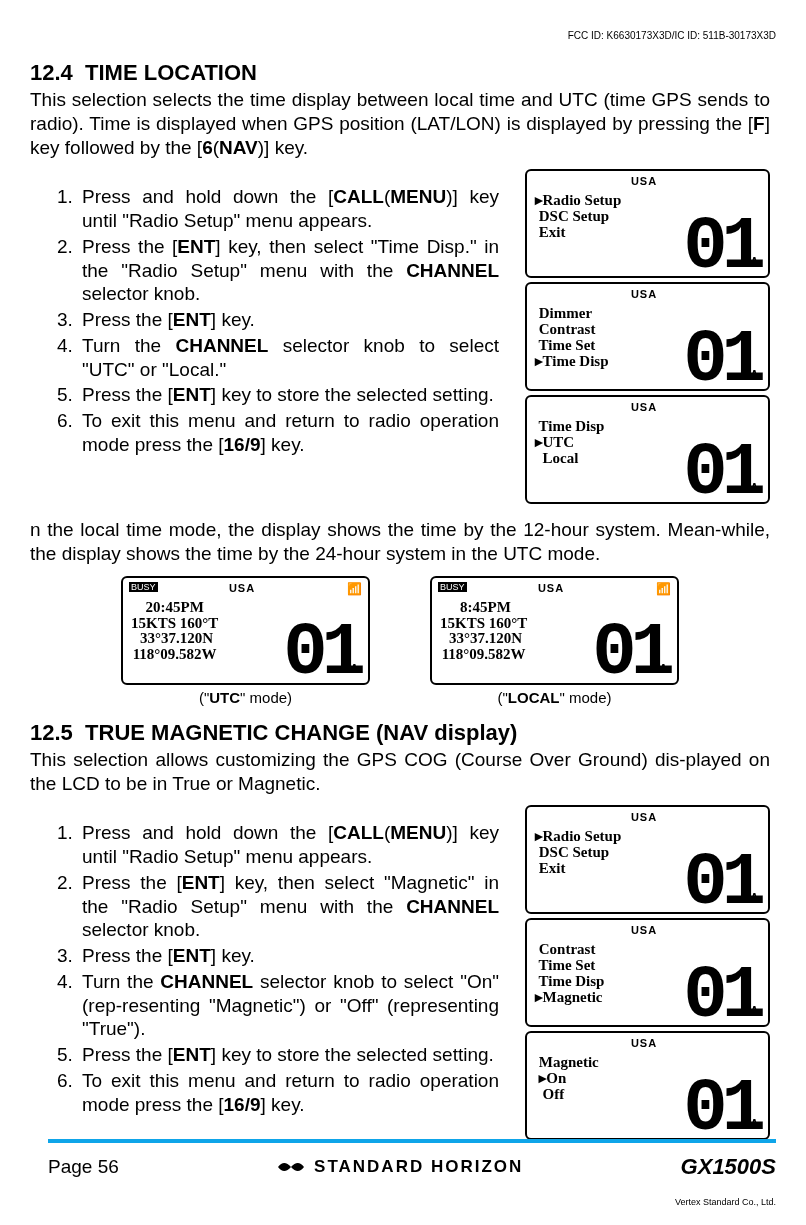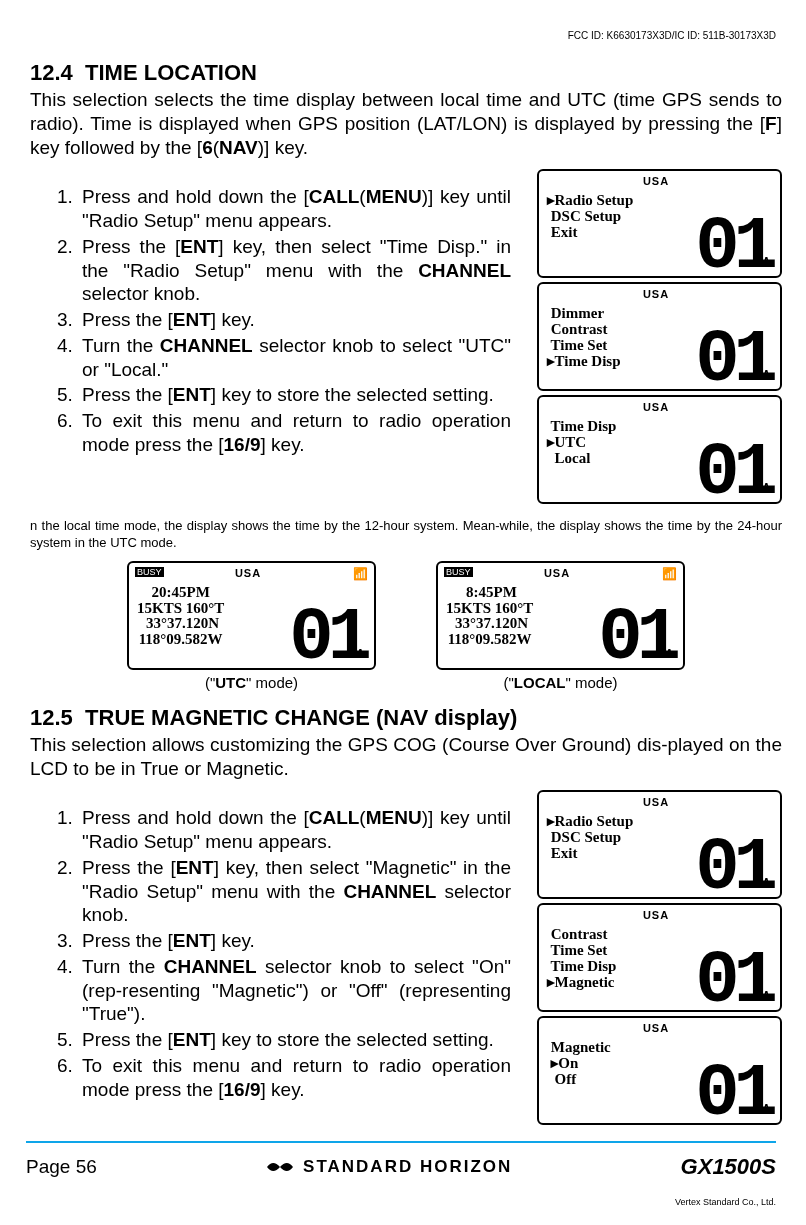--- a/index.html
+++ b/index.html
@@ -1,38 +1,38 @@
 <!DOCTYPE html>
 <html><head>
 <meta charset="utf-8">
 <style>
   html,body{margin:0;padding:0;background:#fff;color:#000;font-family:Arial,Helvetica,sans-serif;}
-  .page{width:806px;height:1225px;position:relative;box-sizing:border-box;padding:60px 24px 0 30px;}
+  .page{width:806px;height:1225px;position:relative;box-sizing:border-box;padding:60px 36px 0 30px;}
   .fcc{position:absolute;top:30px;right:30px;font-size:10px;}
   .sect-title{font-size:22px;font-weight:bold;margin:0 0 2px 0;font-family:Arial,Helvetica,sans-serif;}
   .intro{font-size:19px;line-height:1.25;margin:0 0 10px 0;text-align:justify;}
   .intro b, .ol b{font-weight:bold;}
   .cols{display:flex;align-items:flex-start;gap:10px;}
   .ol{font-size:19px;line-height:1.25;padding-left:32px;margin:16px;flex:1;text-align:justify;}
   .ol li{padding-left:4px;margin-bottom:2px;}
   .lcd-col{width:245px;flex:0 0 245px;}
   .lcd{border:2px solid #000;border-radius:6px;height:105px;margin-bottom:4px;position:relative;overflow:hidden;background:#fff;}
   .lcd .usa{position:absolute;top:4px;left:0;right:7px;text-align:center;font-size:11px;font-weight:bold;letter-spacing:1px;}
   .lcd .busy{position:absolute;top:4px;left:6px;font-size:9px;background:#000;color:#fff;padding:0 2px;font-weight:normal;}
   .lcd .ant{position:absolute;top:4px;right:6px;font-size:12px;}
   .lcd .menu{position:absolute;top:22px;left:8px;font-family:Liberation Serif, serif;font-size:15px;font-weight:bold;line-height:1.05;white-space:pre;}
   .lcd .big{position:absolute;right:8px;top:12px;bottom:6px;display:flex;align-items:center;margin-top:40px;}
   .lcd .d01{font-family:"Courier New",monospace;font-size:74px;font-weight:bold;letter-spacing:-6px;line-height:1;}
   .lcd .sub{position:absolute;right:10px;bottom:6px;font-family:"Courier New",monospace;font-size:12px;font-weight:bold;}
   .lcd.small{width:245px;}
   .mode-row{display:flex;justify-content:center;gap:60px;margin:10px 0 14px 0;}
   .mode-unit{text-align:center;}
   .mode-cap{font-size:15px;margin-top:2px;}
-  .note{font-size:13px;line-height:1.25;margin:10px 0 8px 0;text-align:justify;}
-  .footer{position:absolute;left:26px;right:30px;bottom:40px;border-top:2px solid #0ea5e9;display:flex;align-items:center;justify-content:space-between;padding-top:6px;height:36px;}
+  .note{font-size:19px;line-height:1.25;margin:10px 0 8px 0;text-align:justify;}
+  .footer{position:absolute;left:48px;right:30px;bottom:40px;border-top:4px solid #0ea5e9;display:flex;align-items:center;justify-content:space-between;padding-top:6px;height:36px;}
   .pagenum{font-size:19px;}
   .model{font-size:22px;font-style:italic;font-weight:bold;}
   .brand{display:flex;gap:8px;}
   .brand svg{display:block;}
   .brand-text{font-family:Arial,Helvetica,sans-serif;font-weight:bold;letter-spacing:2px;font-size:17px;}
   .vsl{position:absolute;right:30px;bottom:18px;font-size:9px;}
   .ui-label{font-family:Arial,Helvetica,sans-serif;}
 </style>
 </head>
 <body>

